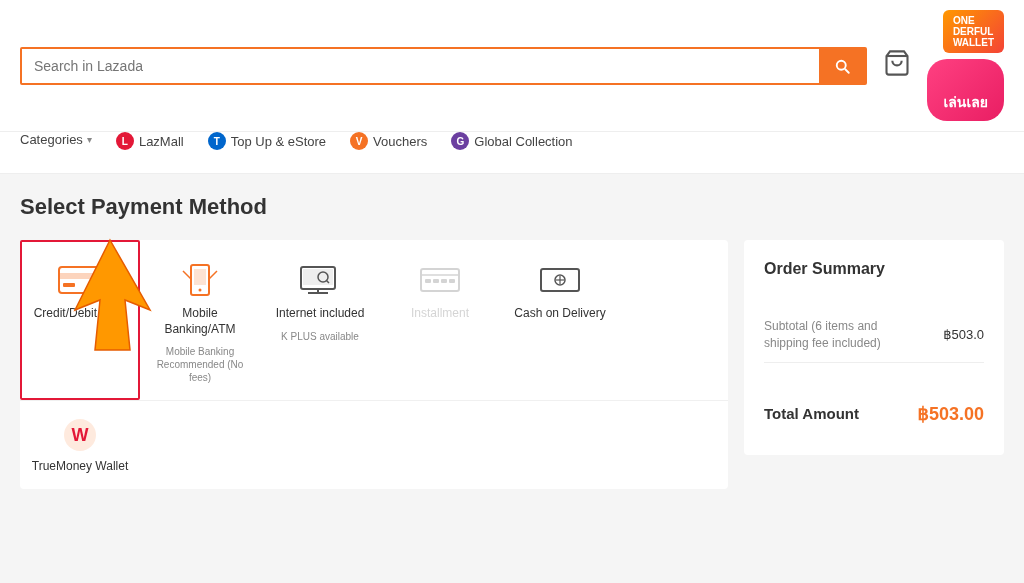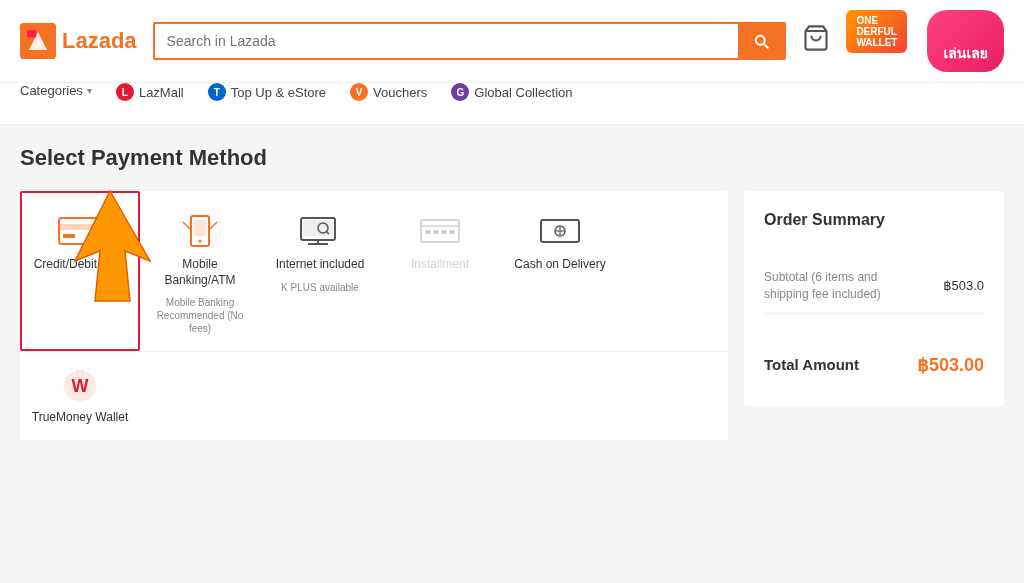--- a/index.html
+++ b/index.html
@@ -7,21 +7,21 @@
 
     
     .header { background: #fff; padding: 10px 20px; display: flex; align-items: center; gap: 16px; border-bottom: 1px solid #eee; }
     .logo { display: flex; align-items: center; gap: 6px; font-size: 22px; font-weight: bold; color: #f57224; text-decoration: none; }
     .logo-icon { width: 36px; height: 36px; }
     .search-bar { flex: 1; display: flex; align-items: center; border: 2px solid #f57224; border-radius: 2px; overflow: hidden; }
     .search-bar input { flex: 1; border: none; outline: none; padding: 8px 12px; font-size: 14px; color: #999; }
     .search-btn { background: #f57224; border: none; padding: 8px 14px; cursor: pointer; display: flex; align-items: center; justify-content: center; }
     .search-btn svg { fill: white; width: 18px; height: 18px; }
     .cart-icon { font-size: 24px; color: #555; cursor: pointer; position: relative; }
-    .promo-banners { display: flex; gap: 20px; align-items: flex-start; }
+    .promo-banners { display: flex; gap: 6px; align-items: flex-end; flex-direction: column; }
 
     
     .nav { background: #fff; padding: 0 20px; display: flex; align-items: flex-start; gap: 24px; border-bottom: 1px solid #eee; height: 42px; }
     .nav-item { display: flex; align-items: center; gap: 5px; font-size: 13px; color: #444; cursor: pointer; text-decoration: none; }
     .nav-dot { width: 18px; height: 18px; border-radius: 50%; display: flex; align-items: center; justify-content: center; font-size: 10px; color: white; font-weight: bold; }
     .dot-red { background: #e31837; }
     .dot-blue { background: #0066cc; }
     .dot-orange { background: #f57224; }
     .dot-purple { background: #6b3fa0; }
     .categories-btn { display: flex; align-items: center; gap: 4px; font-size: 13px; font-weight: 500; color: #444; cursor: pointer; }
@@ -55,28 +55,20 @@
 
     
     .arrow-container { position: absolute; top: 120px; left: 80px; width: 180px; height: 120px; pointer-events: none; }
     .payment-section { position: relative; }
   </style>
 </head>
 <body>
 
 <div class="header">
 
-  <a class="logo">
-    <svg class="logo-icon" viewBox="0 0 40 40">
-      <rect width="40" height="40" rx="4" fill="#f57224"></rect>
-      <polygon points="10,30 20,10 30,30" fill="white" opacity="0.9"></polygon>
-      <rect x="8" y="8" width="10" height="8" rx="1" fill="#ff1a4a"></rect>
-    </svg>
-    <span>Lazada</span>
-  </a>
 
   <div class="search-bar">
     <input type="text" placeholder="Search in Lazada" style="">
     <button class="search-btn">
       <svg viewBox="0 0 24 24">
         <path d="M21 21l-4.35-4.35M17 11A6 6 0 1 1 5 11a6 6 0 0 1 12 0z" stroke="white" stroke-width="2.5" fill="none" stroke-linecap="round"></path>
       </svg>
     </button>
   </div>
 

